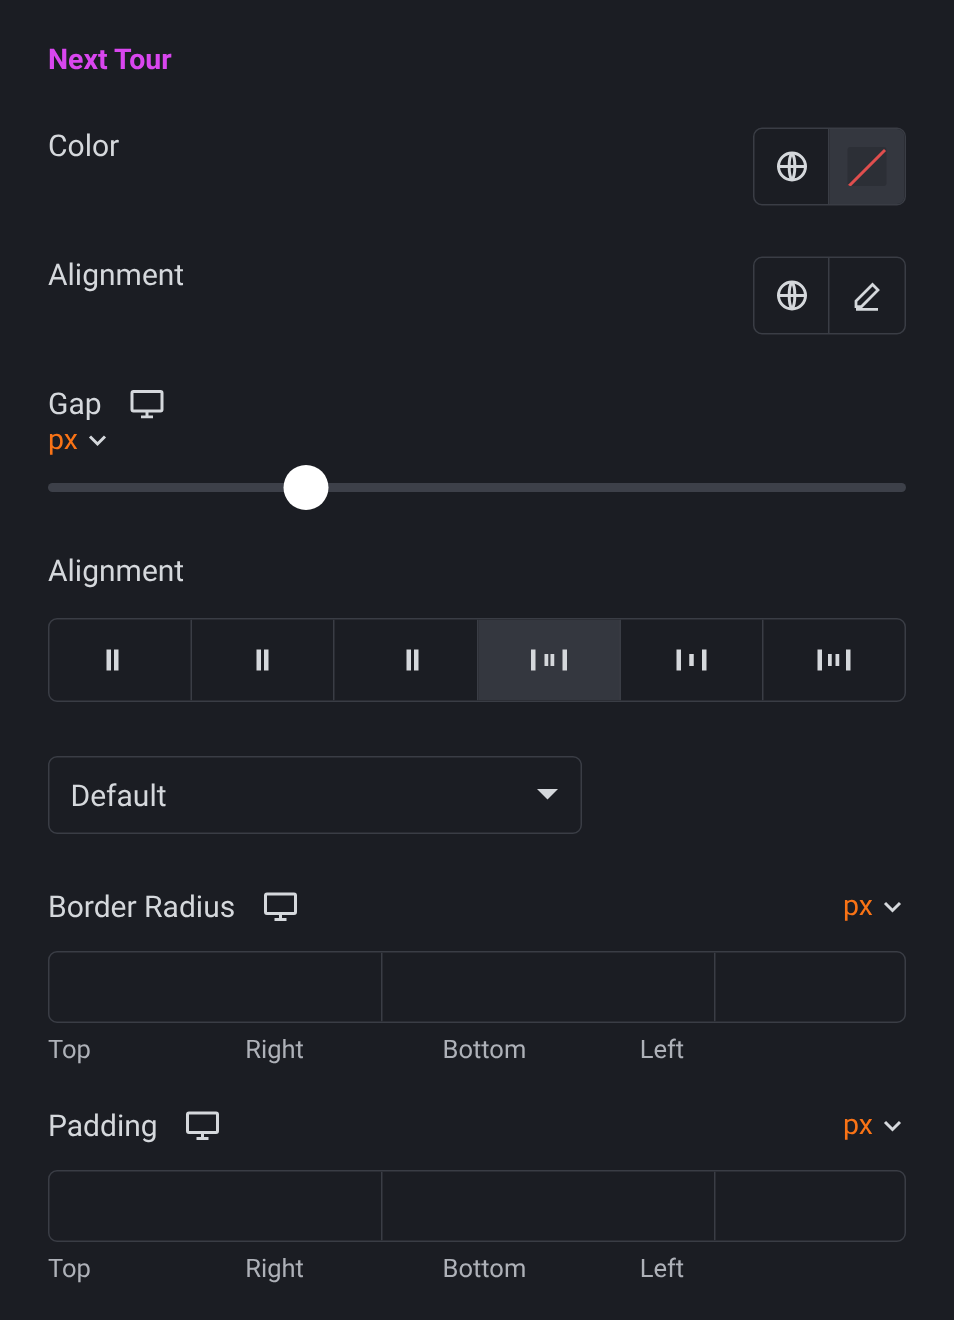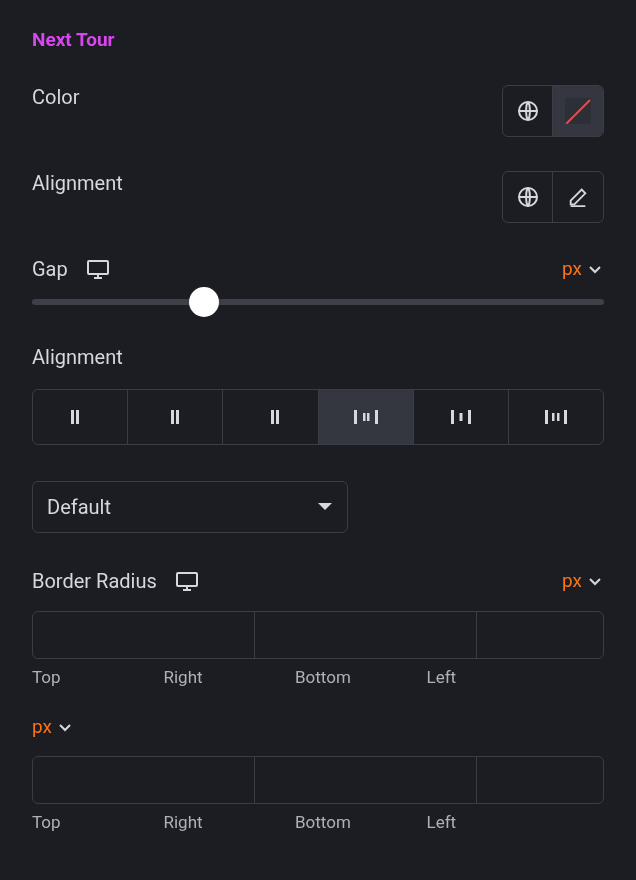--- a/index.html
+++ b/index.html
@@ -118,21 +118,21 @@
     display: flex;
     align-items: center;
     justify-content: center;
     border-right: 1px solid #3a3d45;
     cursor: pointer;
     background: transparent;
   }
   .align-btn:last-child { border-right: none; }
   .align-btn.selected { background: #34373f; }
   .select {
-    width: 316px;
+    width: 356px;
     height: 52px;
     border: 1px solid #3a3d45;
     border-radius: 6px;
     display: flex;
     align-items: center;
     justify-content: space-between;
     padding: 0 14px;
     color: #d5d8dc;
     font-size: 20px;
     cursor: pointer;
@@ -205,21 +205,21 @@
       <span>
         <svg width="22" height="22" viewBox="0 0 24 24" fill="none" stroke="#d5d8dc" stroke-width="2">
             <path d="M4 20h4L20 8l-4-4L4 16v4z"></path>
             <path d="M4 22h16"></path>
           </svg>
       </span>
     </div>
   </div>
 </div>
 
-<div class="row" style="margin-bottom:18px;">
+<div class="row" style="margin-bottom:18px;flex-direction:column;">
   <div class="label">
     <span>Gap</span>
     <span>
       <svg width="24" height="20" viewBox="0 0 24 20" fill="none" stroke="#d5d8dc" stroke-width="2">
           <rect x="2" y="2" width="20" height="13" rx="1"></rect>
           <path d="M8 19h8M12 15v4"></path>
         </svg>
     </span>
   </div>
   <div class="unit-dd">
@@ -321,20 +321,29 @@
 </div>
 <div class="dim-labels">
   <div class="dim-label">Top</div>
   <div class="dim-label">Right</div>
   <div class="dim-label">Bottom</div>
   <div class="dim-label">Left</div>
   <div class="dim-label-spacer"></div>
 </div>
 
 <div class="row" style="margin-bottom:18px;">
+  <div class="label">
+    <span>Padding</span>
+    <span>
+      <svg width="24" height="20" viewBox="0 0 24 20" fill="none" stroke="#d5d8dc" stroke-width="2">
+          <rect x="2" y="2" width="20" height="13" rx="1"></rect>
+          <path d="M8 19h8M12 15v4"></path>
+        </svg>
+    </span>
+  </div>
   <div class="unit-dd">
     <span>px</span>
     <span>
       <svg width="14" height="10" viewBox="0 0 14 10" fill="none" stroke="#d5d8dc" stroke-width="2">
           <path d="M2 3l5 5 5-5"></path>
         </svg>
     </span>
   </div>
 </div>
 <div class="dim-group">

